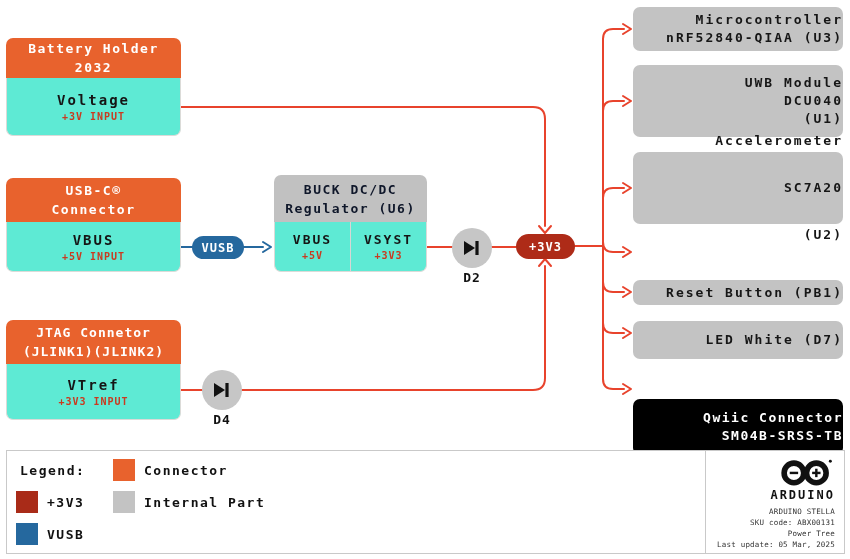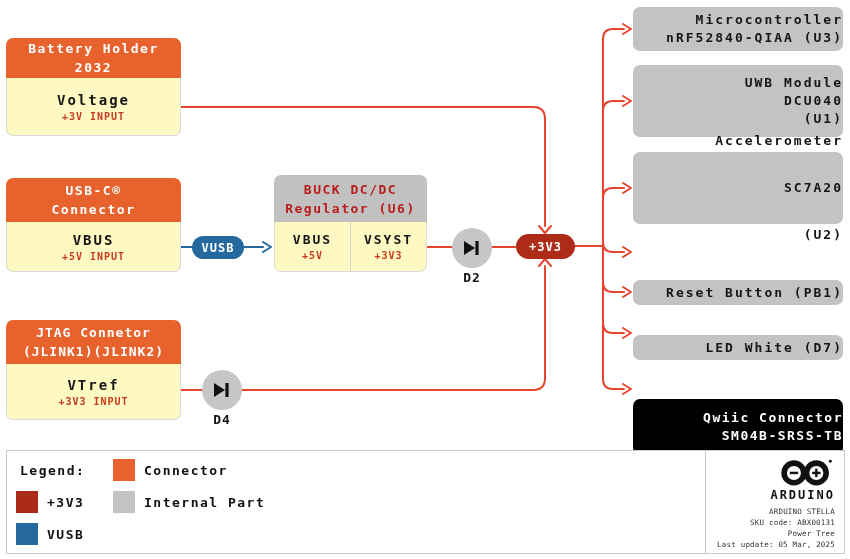--- a/index.html
+++ b/index.html
@@ -6,22 +6,22 @@
   .canvas{position:relative;width:850px;height:559px;background:#ffffff;overflow:hidden;
           font-family:"DejaVu Sans Mono","Liberation Mono",monospace;}
   svg.wires{position:absolute;left:0;top:0;z-index:1;}
 
   
   .block{position:absolute;z-index:2;width:175px;}
   .block .hdr{display:flex;flex-direction:column;justify-content:center;text-align:center;
               color:#fff;font-weight:bold;font-size:13px;letter-spacing:1.5px;line-height:19px;
               border-radius:7px 7px 0 0;}
   .hdr.orange{background:#E8622D;}
-  .hdr.gray{background:#C1C1C1;color:#b91c1c;}
-  .block .body{background:#fef9c3;border:1px solid #DBDBD8;border-top:none;
+  .hdr.gray{background:#C1C1C1;color:#0f172a;}
+  .block .body{background:#5eead4;border:1px solid #DBDBD8;border-top:none;
                border-radius:0 0 7px 7px;display:flex;flex-direction:column;
                justify-content:center;align-items:center;box-sizing:border-box;}
   .pin{font-size:14px;font-weight:bold;color:#151515;letter-spacing:2px;}
   .note{font-size:10px;font-weight:bold;color:#C93A20;letter-spacing:1px;margin-top:3px;}
   .tight .hdr{letter-spacing:1px;}
 
   
   .cells{flex-direction:row !important;align-items:stretch !important;padding:0;}
   .cell{flex:1;display:flex;flex-direction:column;justify-content:center;align-items:center;}
   .cell + .cell{border-left:1px solid #D6D6D4;}
@@ -175,21 +175,21 @@
     <span>(U1)</span>
   </div>
   <div class="load" style="top:152px;height:72px;gap:29px;">
     <span>Accelerometer</span>
     <span>SC7A20</span>
     <span>(U2)</span>
   </div>
   <div class="load" style="top:280px;height:25px;">
     <span>Reset Button (PB1)</span>
   </div>
-  <div class="load" style="top:335px;height:25px;">
+  <div class="load" style="top:321px;height:38px;">
     <span>LED White (D7)</span>
   </div>
   <div class="load orange" style="top:361px;height:56px;">
     <span>Qwiic Connector</span>
     <span>SM04B-SRSS-TB</span>
   </div>
 
   <div class="strip"></div>
   <div class="divider"></div>
 

